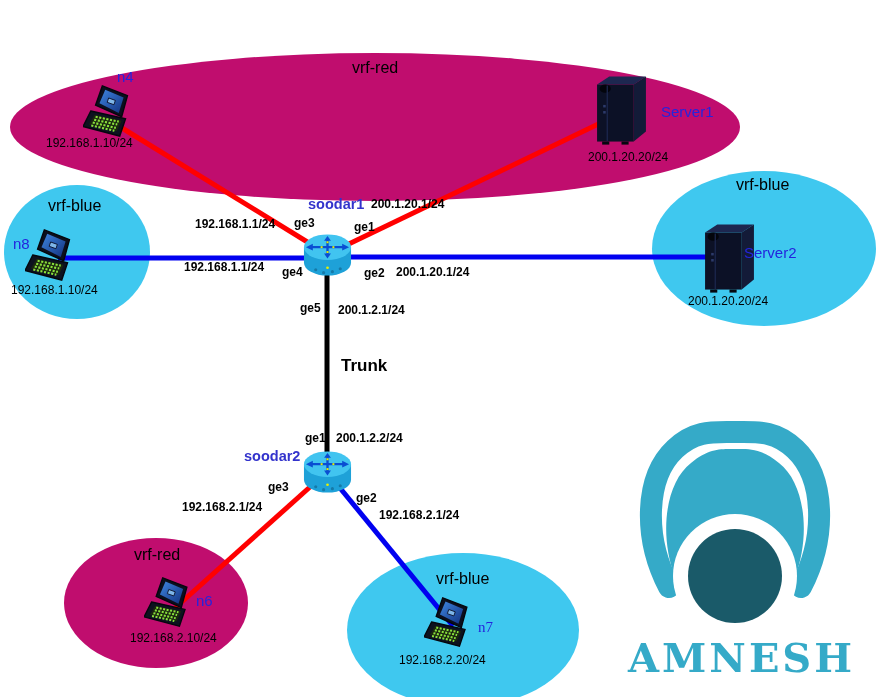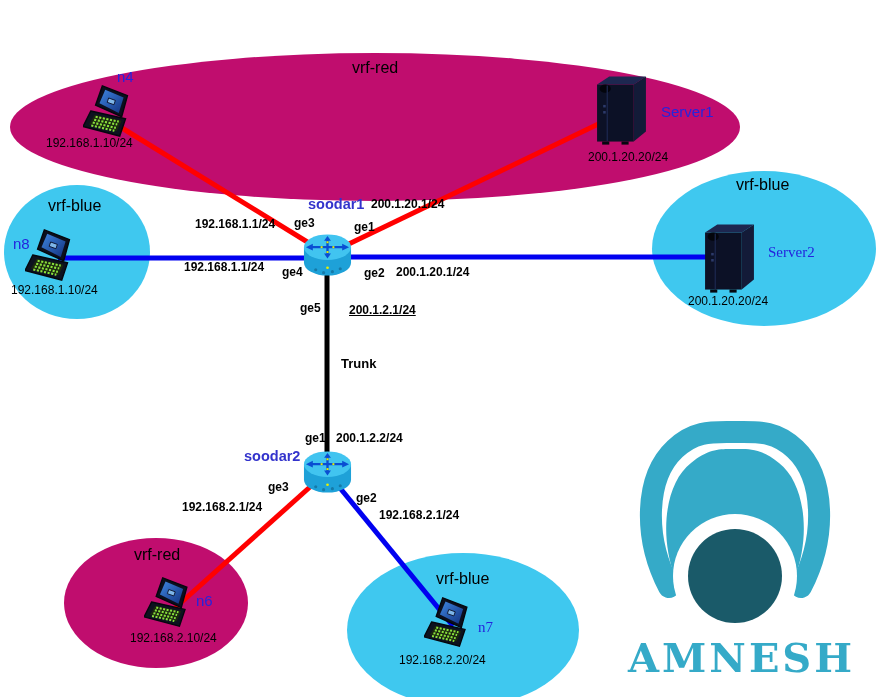--- a/index.html
+++ b/index.html
@@ -138,44 +138,44 @@
   <div class="zlbl" style="left:48px;top:151px;">vrf-blue</div>
   <div class="zlbl" style="left:736px;top:130px;">vrf-blue</div>
   <div class="zlbl" style="left:134px;top:500px;">vrf-red</div>
   <div class="zlbl" style="left:436px;top:524px;">vrf-blue</div>
 
   <div class="nname" style="left:117px;top:22px;">n4</div>
   <div class="nname" style="left:13px;top:189px;">n8</div>
   <div class="nname" style="left:196px;top:546px;">n6</div>
   <div class="nname" style="left:478px;top:573px;font-family:Liberation Serif, serif;">n7</div>
   <div class="nname" style="left:661px;top:57px;">Server1</div>
-  <div class="nname" style="left:768px;top:198px;font-family:Liberation Serif, serif;">Server2</div>
+  <div class="nname" style="left:744px;top:198px;">Server2</div>
 
   <div class="nip" style="left:46px;top:90px;">192.168.1.10/24</div>
   <div class="nip" style="left:11px;top:237px;">192.168.1.10/24</div>
   <div class="nip" style="left:130px;top:585px;">192.168.2.10/24</div>
   <div class="nip" style="left:399px;top:607px;">192.168.2.20/24</div>
   <div class="nip" style="left:588px;top:104px;">200.1.20.20/24</div>
   <div class="nip" style="left:688px;top:248px;">200.1.20.20/24</div>
 
   <div class="rname" style="left:308px;top:150px;">soodar1</div>
   <div class="rname" style="left:244px;top:402px;">soodar2</div>
 
   <div class="lbl" style="left:371px;top:151px;">200.1.20.1/24</div>
   <div class="lbl" style="left:195px;top:171px;">192.168.1.1/24</div>
   <div class="lbl" style="left:294px;top:170px;">ge3</div>
   <div class="lbl" style="left:354px;top:174px;">ge1</div>
   <div class="lbl" style="left:184px;top:214px;">192.168.1.1/24</div>
   <div class="lbl" style="left:282px;top:219px;">ge4</div>
   <div class="lbl" style="left:364px;top:220px;">ge2</div>
   <div class="lbl" style="left:396px;top:219px;">200.1.20.1/24</div>
   <div class="lbl" style="left:300px;top:255px;">ge5</div>
-  <div class="lbl" style="left:349px;top:257px;text-decoration:underline;">200.1.2.1/24</div>
+  <div class="lbl" style="left:338px;top:257px;">200.1.2.1/24</div>
 
-  <div class="lbl" style="left:341px;top:310px;font-size:13px;">Trunk</div>
+  <div class="lbl" style="left:341px;top:310px;font-size:17px;">Trunk</div>
 
   <div class="lbl" style="left:305px;top:385px;">ge1</div>
   <div class="lbl" style="left:336px;top:385px;">200.1.2.2/24</div>
   <div class="lbl" style="left:268px;top:434px;">ge3</div>
   <div class="lbl" style="left:182px;top:454px;">192.168.2.1/24</div>
   <div class="lbl" style="left:356px;top:445px;">ge2</div>
   <div class="lbl" style="left:379px;top:462px;">192.168.2.1/24</div>
 
   <div class="logo-box">
     <svg viewBox="0 0 205 205" width="205" height="205">

